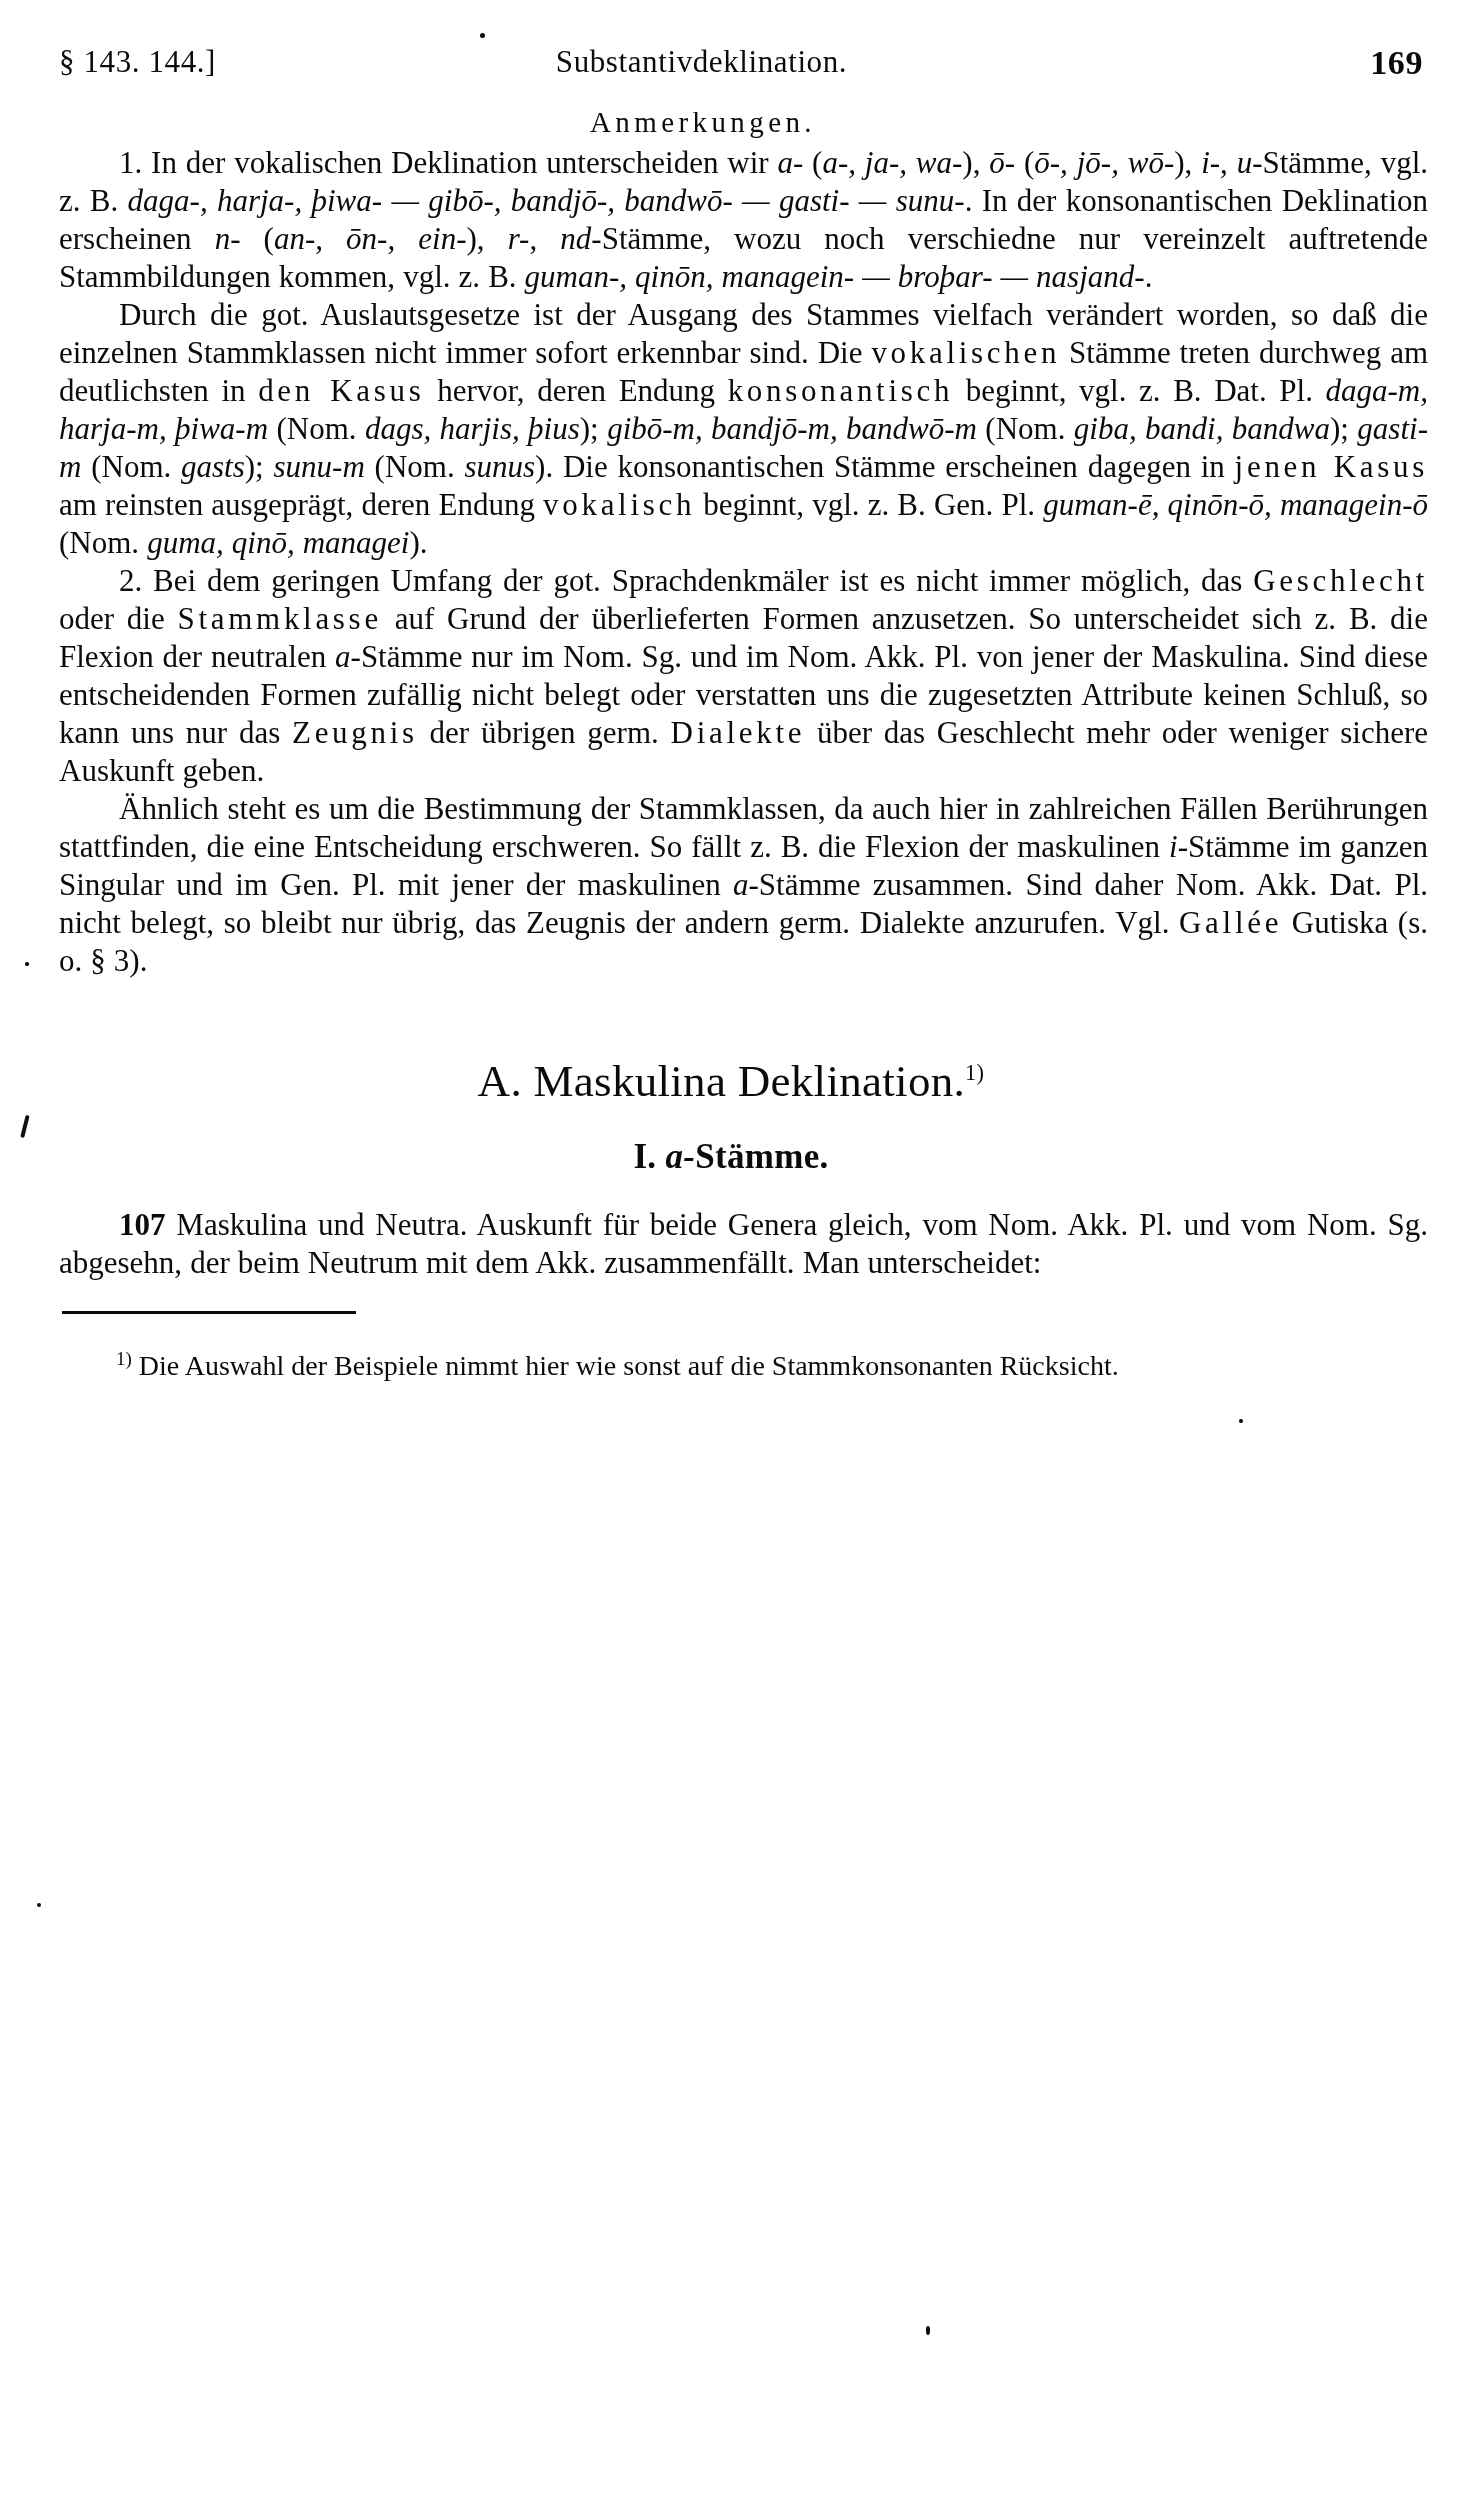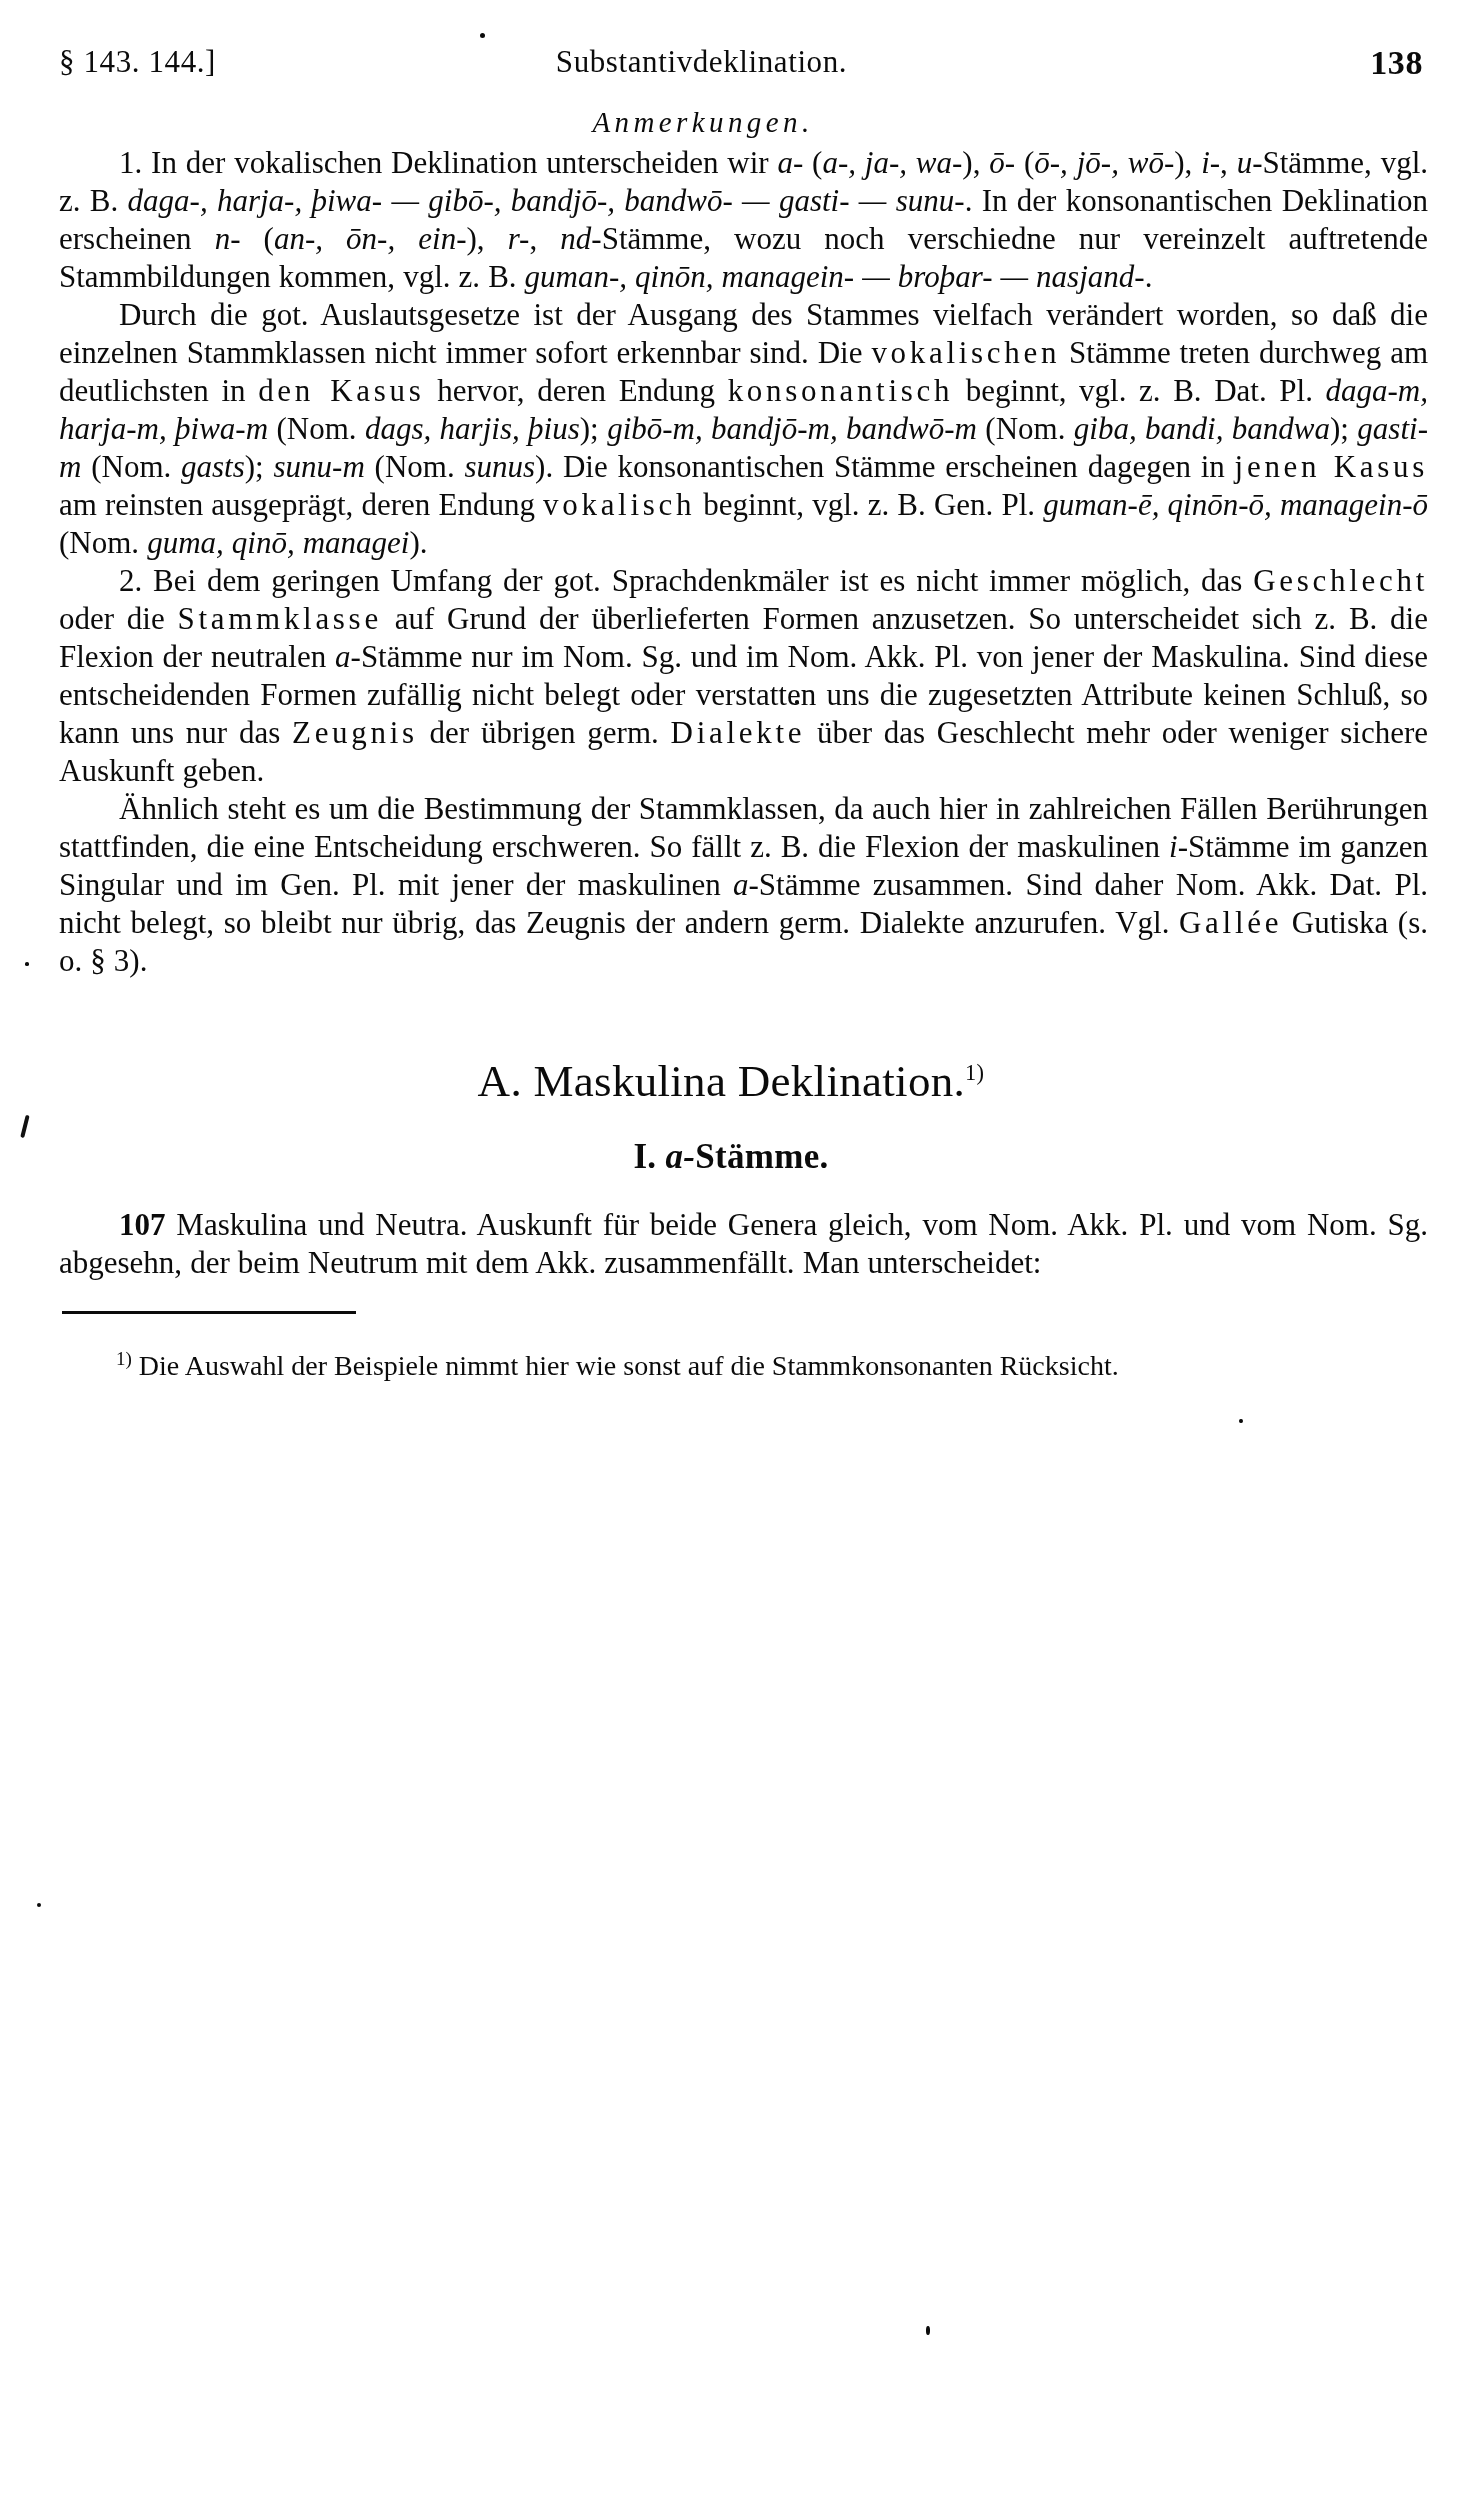--- a/index.html
+++ b/index.html
@@ -62,21 +62,20 @@
     letter-spacing: 0.6px;
   }
 
   
   .anm-head {
     text-align: center;
     font-size: 29px;
     letter-spacing: 4.4px;
     margin: 13.7px 0 5px 0;
     padding-right: 81px;
-    font-style: italic;
   }
 
   p.body {
     margin: 0;
     font-size: 31px;
     line-height: 38px;
     text-align: justify;
     text-justify: inter-word;
     word-spacing: 0.3px;
     hyphens: none;
@@ -147,21 +146,21 @@
 </head>
 <body>
 
 <div class="page">
 
   <div class="content">
 
     <div class="runhead">
       <span class="sec">§ 143. 144.]</span>
       <span class="title">Substantivdeklination.</span>
-      <span class="folio">138</span>
+      <span class="folio">169</span>
     </div>
 
     <div class="anm-head">Anmerkungen.</div>
 
     <p class="body ind"><span>1.</span><span> In der vokalischen Deklination unterscheiden wir </span><span class="it">a-</span><span> (</span><span class="it">a-, ja-, wa-</span><span>), </span><span class="it">ō-</span><span> (</span><span class="it">ō-, jō-, wō-</span><span>), </span><span class="it">i-</span><span>, </span><span class="it">u-</span><span>Stämme, vgl. z. B. </span><span class="it">daga-, harja-, þiwa- — gibō-, bandjō-, bandwō- — gasti- — sunu-</span><span>. In der konsonantischen Deklination erscheinen </span><span class="it">n-</span><span> (</span><span class="it">an-, ōn-, ein-</span><span>), </span><span class="it">r-</span><span>, </span><span class="it">nd-</span><span>Stämme, wozu noch verschiedne nur vereinzelt auftretende Stammbildungen kommen, vgl. z. B. </span><span class="it">guman-, qinōn, managein- — broþar- — nasjand-</span><span>.</span></p>
 
     <p class="body ind"><span>Durch die got. Auslautsgesetze ist der Ausgang des Stammes vielfach verändert worden, so daß die einzelnen Stammklassen nicht immer sofort erkennbar sind. Die </span><span class="sp">vokalischen</span><span> Stämme treten durchweg am deutlichsten in </span><span class="sp">den Kasus</span><span> hervor, deren Endung </span><span class="sp">konsonantisch</span><span> beginnt, vgl. z. B. Dat. Pl. </span><span class="it">daga-m, harja-m, þiwa-m</span><span> (Nom. </span><span class="it">dags, harjis, þius</span><span>); </span><span class="it">gibō-m, bandjō-m, bandwō-m</span><span> (Nom. </span><span class="it">giba, bandi, bandwa</span><span>); </span><span class="it">gasti-m</span><span> (Nom. </span><span class="it">gasts</span><span>); </span><span class="it">sunu-m</span><span> (Nom. </span><span class="it">sunus</span><span>). Die konsonantischen Stämme erscheinen dagegen in </span><span class="sp">jenen Kasus</span><span> am reinsten ausgeprägt, deren Endung </span><span class="sp">vokalisch</span><span> beginnt, vgl. z. B. Gen. Pl. </span><span class="it">guman-ē, qinōn-ō, managein-ō</span><span> (Nom. </span><span class="it">guma, qinō, managei</span><span>).</span></p>
 
     <p class="body ind"><span>2.</span><span> Bei dem geringen Umfang der got. Sprachdenkmäler ist es nicht immer möglich, das </span><span class="sp">Geschlecht</span><span> oder die </span><span class="sp">Stammklasse</span><span> auf Grund der überlieferten Formen anzusetzen. So unterscheidet sich z. B. die Flexion der neutralen </span><span class="it">a-</span><span>Stämme nur im Nom. Sg. und im Nom. Akk. Pl. von jener der Maskulina. Sind diese entscheidenden Formen zufällig nicht belegt oder verstatten uns die zugesetzten Attribute keinen Schluß, so kann uns nur das </span><span class="sp">Zeugnis</span><span> der übrigen germ. </span><span class="sp">Dialekte</span><span> über das Geschlecht mehr oder weniger sichere Auskunft geben.</span></p>
 

